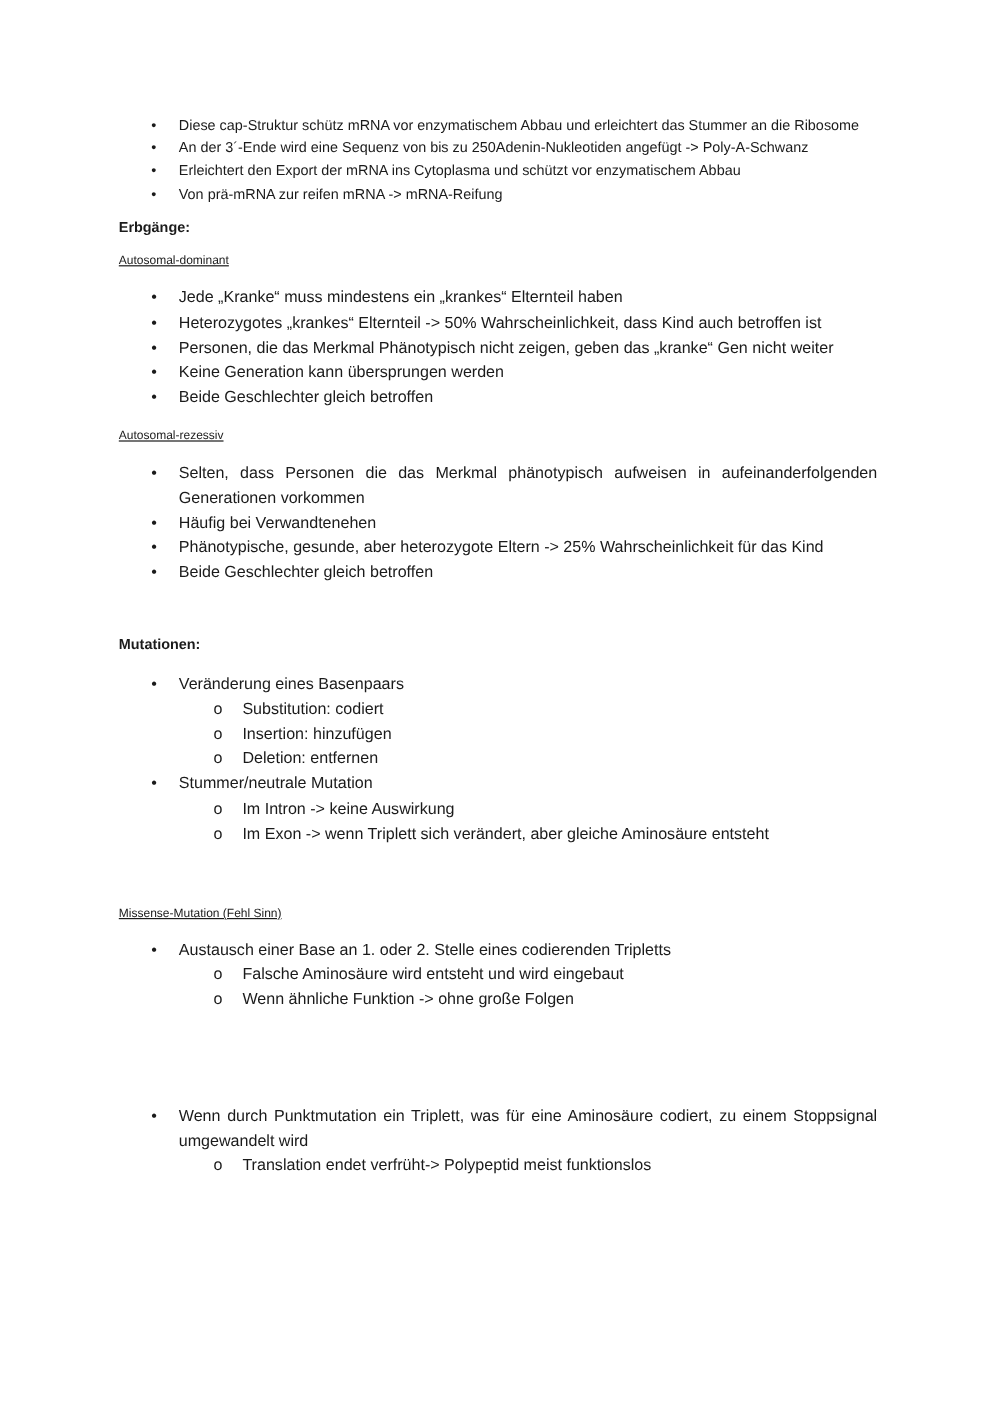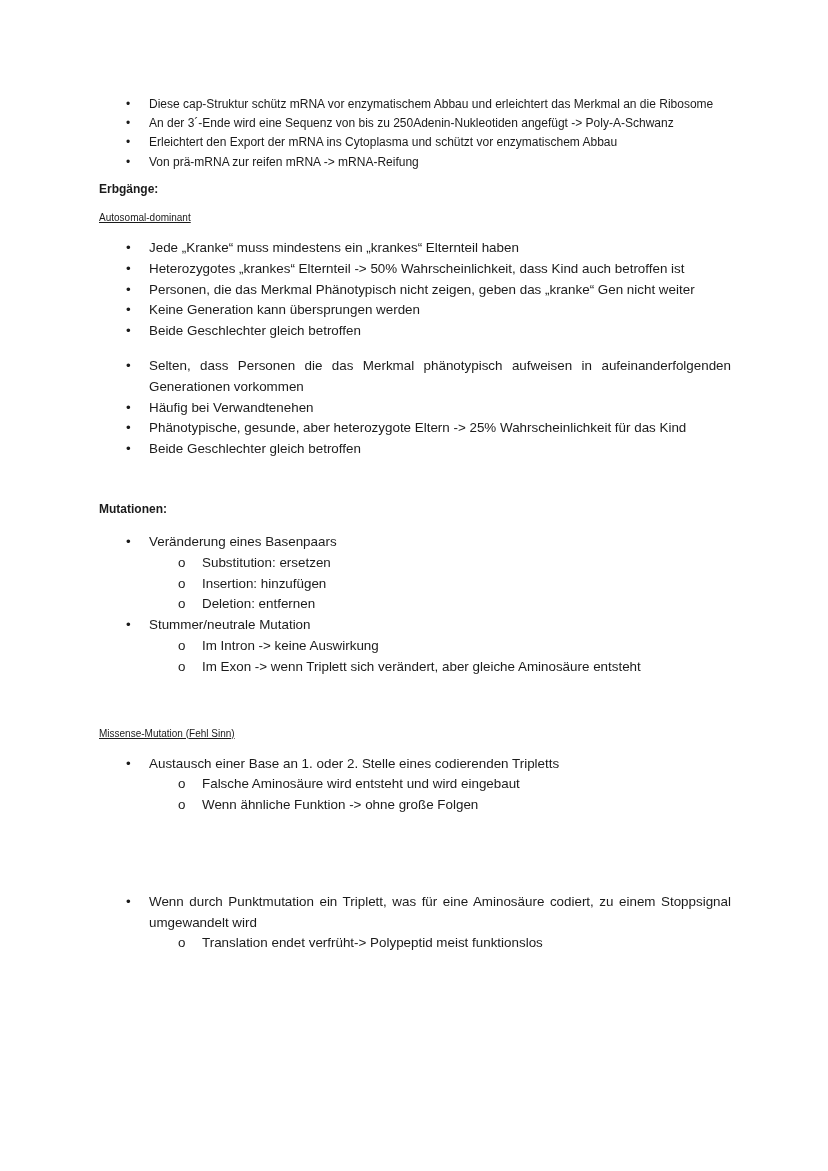--- a/index.html
+++ b/index.html
@@ -67,21 +67,21 @@
 </style>
 </head>
 <body>
 
 <main class="page">
   <div id="doc">
       <ul class="bullets small">
         <li>
           <div class="row">
             <span class="marker">•</span>
-            <span class="txt">Diese cap-Struktur schütz mRNA vor enzymatischem Abbau und erleichtert das Merkmal an die Ribosome</span>
+            <span class="txt">Diese cap-Struktur schütz mRNA vor enzymatischem Abbau und erleichtert das Stummer an die Ribosome</span>
           </div>
         </li>
         <li>
           <div class="row">
             <span class="marker">•</span>
             <span class="txt">An der 3´-Ende wird eine Sequenz von bis zu 250Adenin-Nukleotiden angefügt -&gt; Poly-A-Schwanz</span>
           </div>
         </li>
         <li>
           <div class="row">
@@ -123,20 +123,21 @@
             <span class="txt">Keine Generation kann übersprungen werden</span>
           </div>
         </li>
         <li>
           <div class="row">
             <span class="marker">•</span>
             <span class="txt">Beide Geschlechter gleich betroffen</span>
           </div>
         </li>
       </ul>
+      <h3 class="subheading"><span class="u">Autosomal-rezessiv</span></h3>
       <ul class="bullets">
         <li>
           <div class="row">
             <span class="marker">•</span>
             <span class="txt">Selten, dass Personen die das Merkmal phänotypisch aufweisen in aufeinanderfolgenden Generationen vorkommen</span>
           </div>
         </li>
         <li>
           <div class="row">
             <span class="marker">•</span>
@@ -161,21 +162,21 @@
       <ul class="bullets">
         <li>
           <div class="row">
             <span class="marker">•</span>
             <span class="txt">Veränderung eines Basenpaars</span>
           </div>
           <ul class="subs">
             <li>
               <div class="row">
                 <span class="marker">o</span>
-                <span class="txt">Substitution: ersetzen</span>
+                <span class="txt">Substitution: codiert</span>
               </div>
             </li>
             <li>
               <div class="row">
                 <span class="marker">o</span>
                 <span class="txt">Insertion: hinzufügen</span>
               </div>
             </li>
             <li>
               <div class="row">

